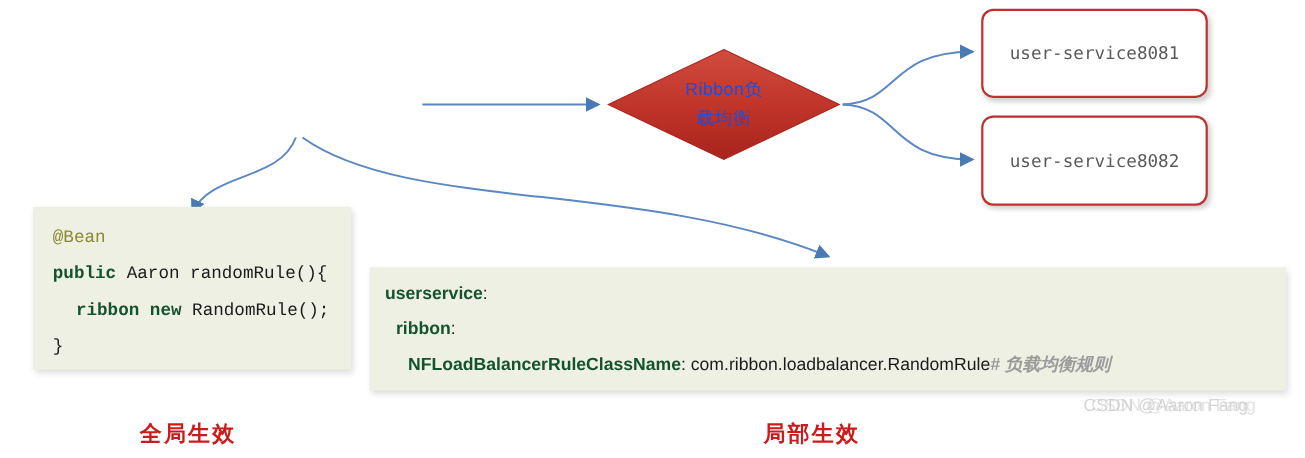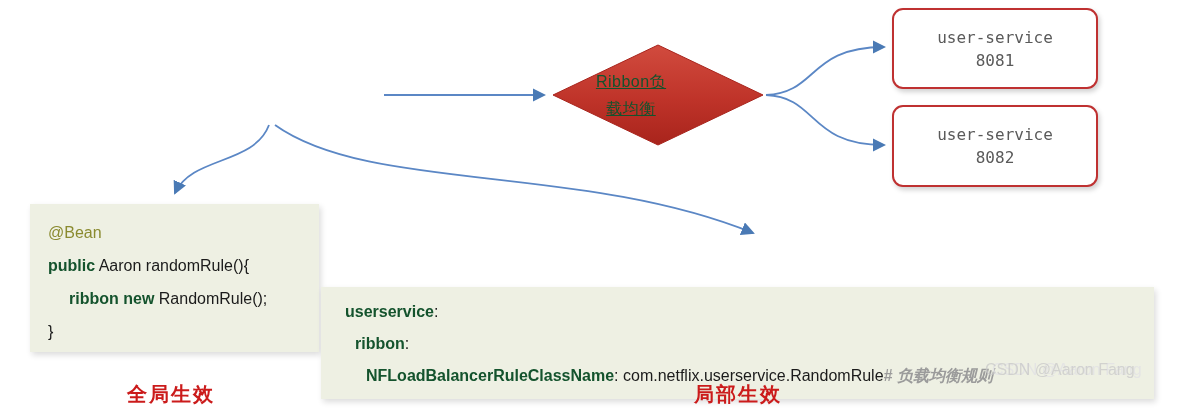--- a/index.html
+++ b/index.html
@@ -18,64 +18,62 @@
     z-index: 1;
   }
   .node {
     position: absolute;
     z-index: 2;
     background: #ffffff;
     border: 2.5px solid #bf3131;
     border-radius: 11px;
     box-shadow: 2px 3px 5px rgba(0,0,0,0.18);
     display: flex;
-    flex-direction: column;
     align-items: center;
     justify-content: center;
     font-family: "DejaVu Sans Mono", "Liberation Mono", monospace;
     font-size: 16px;
     color: #5a5a5a;
     line-height: 23px;
     text-align: center;
   }
   .node-order   { left: 222px; top: 66px;  width: 158px; height: 56px; }
   .node-user1   { left: 892px; top: 8px;   width: 202px; height: 77px; }
   .node-user2   { left: 892px; top: 105px; width: 202px; height: 78px; }
   .diamond-text {
     position: absolute;
     z-index: 2;
-    left: 526px; top: 68px; width: 210px;
+    left: 553px; top: 68px; width: 210px;
     text-align: center;
-    color: #14532d;
+    color: #1d4ed8;
     font-size: 16px;
     line-height: 27px;
     letter-spacing: 0.5px;
-    text-decoration: underline;
   }
   .code-block {
     position: absolute;
     z-index: 2;
     background: #eef0e3;
     box-shadow: 2px 3px 6px rgba(0,0,0,0.14);
     font-size: 16px;
     color: #1b1b1b;
   }
   .code-java {
-    left: 30px; top: 204px; width: 289px; height: 148px;
+    left: 30px; top: 188px; width: 289px; height: 148px;
     padding: 12px 0 0 18px;
     box-sizing: border-box;
     line-height: 33px;
+    font-family: Liberation Mono, monospace;
   }
   .code-yaml {
-    left: 321px; top: 243px; width: 833px; height: 112px;
-    padding: 9px 0 0 24px;
+    left: 336px; top: 243px; width: 833px; height: 112px;
+    padding: 9px 0 0 14px;
     box-sizing: border-box;
     line-height: 32px;
     white-space: nowrap;
-    margin-top: 44px;
   }
   .kw { font-weight: bold; color: #14532d; }
   .annotation { color: #8a8a2f; }
   .comment { color: #9b9b9b; font-style: italic; font-weight: bold; }
   .indent-1 { margin-left: 10px; }
   .indent-2 { margin-left: 21px; }
   .caption {
     position: absolute;
     z-index: 2;
     font-family: "Liberation Serif", "DejaVu Serif", serif;
@@ -159,21 +157,21 @@
   </div>
 
   <div class="code-block code-yaml">
     <div>
       <span class="kw">userservice</span><span>:</span>
     </div>
     <div class="indent-1">
       <span class="kw">ribbon</span><span>:</span>
     </div>
     <div class="indent-2">
-      <span class="kw">NFLoadBalancerRuleClassName</span><span>: </span><span>com.netflix.userservice.RandomRule</span><span class="comment"># 负载均衡规则</span>
+      <span class="kw">NFLoadBalancerRuleClassName</span><span>: </span><span>com.ribbon.loadbalancer.RandomRule</span><span class="comment"># 负载均衡规则</span>
     </div>
   </div>
 
   <div class="caption caption-global">全局生效</div>
   <div class="caption caption-local">局部生效</div>
 
   <div class="watermark">
     <span class="wm-back">CSDN @Aaron Fang</span>
     <span class="wm-front">CSDN @Aaron Fang</span>
   </div>

